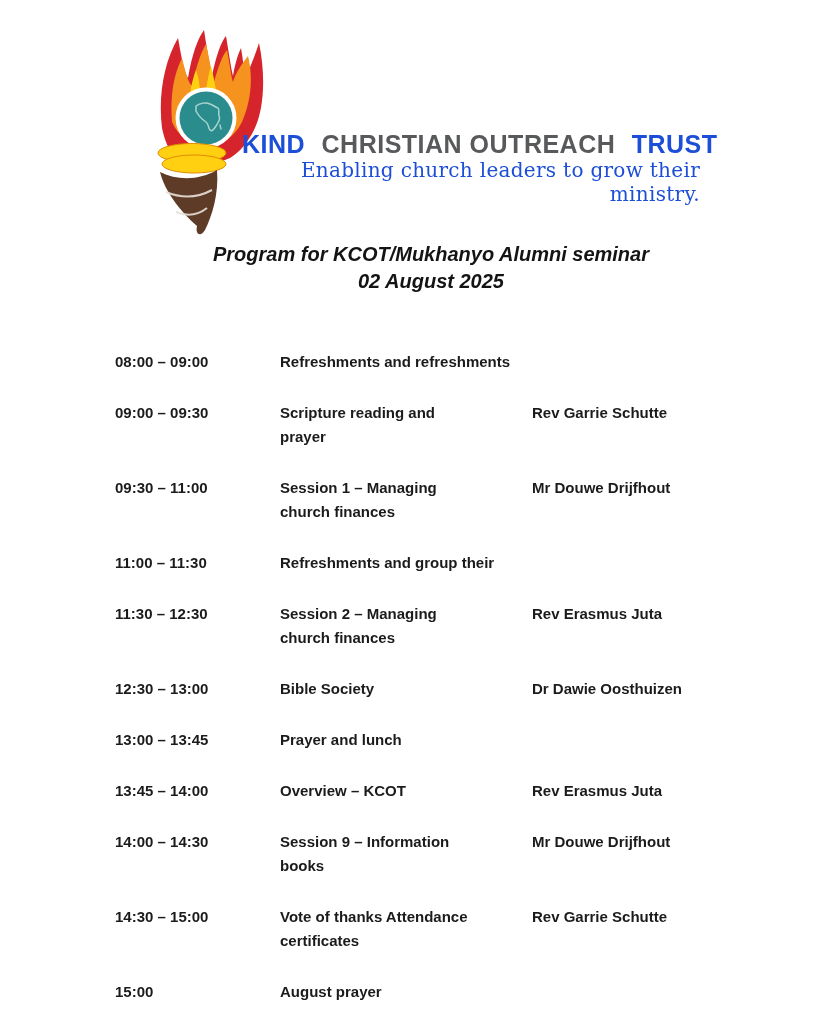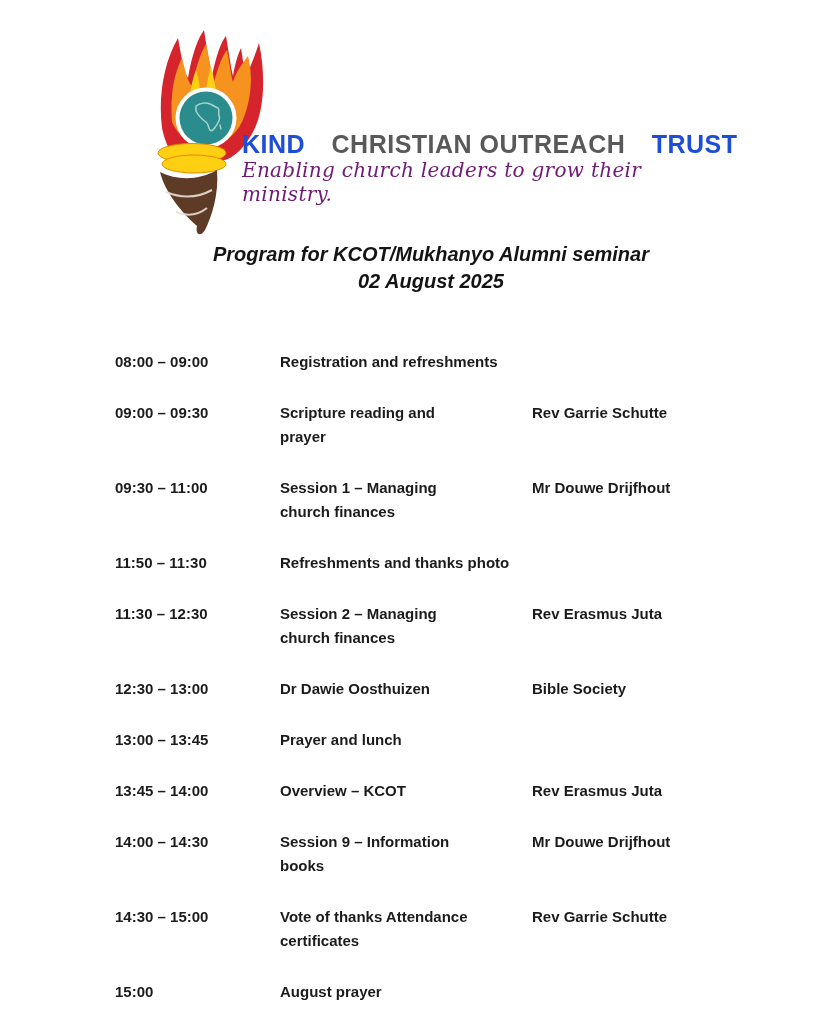--- a/index.html
+++ b/index.html
@@ -6,27 +6,27 @@
   .page{
     position:relative;width:831px;height:1024px;background:#fff;overflow:hidden;
     font-family:"Liberation Sans","DejaVu Sans",sans-serif;color:#1c1c1c;
   }
   .logo-icon{position:absolute;left:148px;top:24px;width:125px;height:215px;}
   .wordmark{
     position:absolute;left:242px;top:130px;white-space:nowrap;
     font-weight:700;font-size:25px;letter-spacing:0.5px;
   }
   .wordmark .w{display:inline-block;}
-  .wordmark .w + .w{margin-left:19px;}
+  .wordmark .w + .w{margin-left:9px;}
   .wordmark .teal{color:#1d4ed8;}
   .wordmark .gray{color:#58595B;}
   .tagline{
-    position:absolute;left:242px;top:158px;width:458px;text-align:left;
-    font-family:"DejaVu Serif","Liberation Serif",serif;font-style:italic;
-    font-size:20px;color:#701a75;letter-spacing:0.3px;
+    position:absolute;left:242px;top:158px;width:458px;text-align:right;
+    font-family:"DejaVu Serif","Liberation Serif",serif;
+    font-size:20px;color:#1d4ed8;letter-spacing:0.3px;
   }
   .doc-title{
     position:absolute;left:31px;top:241px;width:800px;text-align:center;
     font-size:20px;font-weight:700;line-height:27px;color:#141414;font-style:italic;
   }
   .schedule{position:absolute;left:115px;top:311px;width:620px;margin-top:39px;}
   .row{
     display:grid;grid-template-columns:165px 252px auto;
     margin-bottom:27px;font-size:15px;font-weight:700;line-height:24px;color:#1b1b1b;
   }
@@ -104,55 +104,55 @@
 
   <div class="doc-title">
     <div>Program for KCOT/Mukhanyo Alumni seminar</div>
     <div>02 August 2025</div>
   </div>
 
   <div class="schedule">
 
     <div class="row">
       <div class="cell time">08:00 – 09:00</div>
-      <div class="cell activity">Registration and refreshments</div>
+      <div class="cell activity">Refreshments and refreshments</div>
       <div class="cell presenter"></div>
     </div>
 
     <div class="row">
       <div class="cell time">09:00 – 09:30</div>
       <div class="cell activity">Scripture reading and
 prayer</div>
       <div class="cell presenter">Rev Garrie Schutte</div>
     </div>
 
     <div class="row">
       <div class="cell time">09:30 – 11:00</div>
       <div class="cell activity">Session 1 – Managing
 church finances</div>
       <div class="cell presenter">Mr Douwe Drijfhout</div>
     </div>
 
     <div class="row">
-      <div class="cell time">11:50 – 11:30</div>
-      <div class="cell activity">Refreshments and thanks photo</div>
+      <div class="cell time">11:00 – 11:30</div>
+      <div class="cell activity">Refreshments and group their</div>
       <div class="cell presenter"></div>
     </div>
 
     <div class="row">
       <div class="cell time">11:30 – 12:30</div>
       <div class="cell activity">Session 2 – Managing
 church finances</div>
       <div class="cell presenter">Rev Erasmus Juta</div>
     </div>
 
     <div class="row">
       <div class="cell time">12:30 – 13:00</div>
+      <div class="cell activity">Bible Society</div>
       <div class="cell presenter">Dr Dawie Oosthuizen</div>
-      <div class="cell activity">Bible Society</div>
     </div>
 
     <div class="row">
       <div class="cell time">13:00 – 13:45</div>
       <div class="cell activity">Prayer and lunch</div>
       <div class="cell presenter"></div>
     </div>
 
     <div class="row">
       <div class="cell time">13:45 – 14:00</div>

